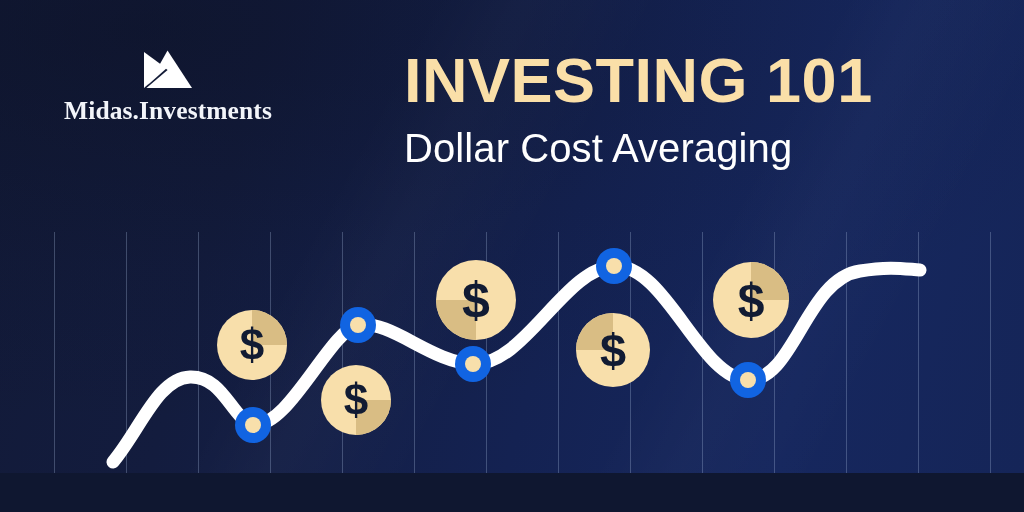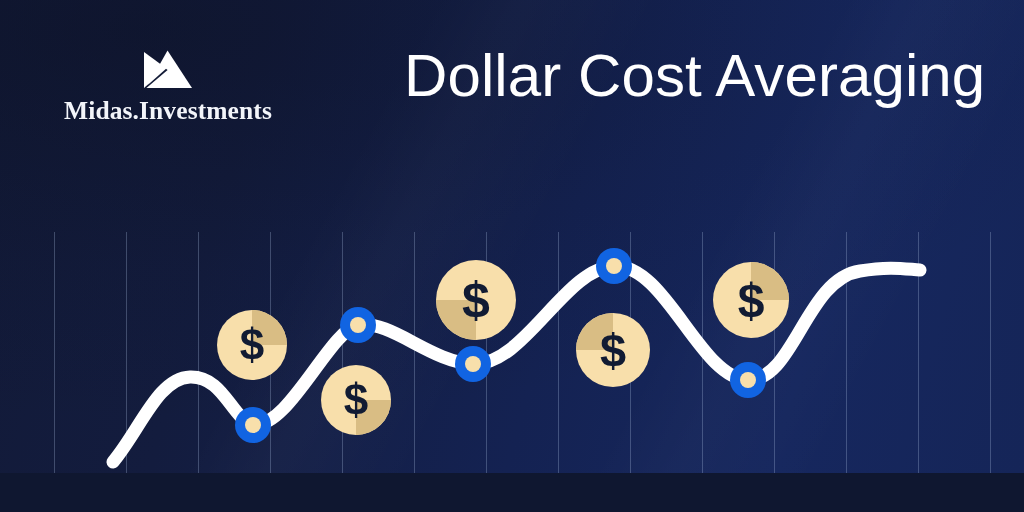--- a/index.html
+++ b/index.html
@@ -92,21 +92,21 @@
   .main-title {
     font-size: 63px;
     line-height: 72px;
     font-weight: 700;
     letter-spacing: 0.5px;
     color: #fadfa8;
     white-space: nowrap;
   }
   .sub-title {
     margin-top: 6px;
-    font-size: 60px;
+    font-size: 40px;
     line-height: 52px;
     font-weight: 400;
     letter-spacing: 0.1px;
     color: #ffffff;
     white-space: nowrap;
   }
   
   .chart-layer {
     position: absolute;
     inset: 0;
@@ -186,20 +186,21 @@
   <div class="logo-block">
     <svg class="logo-mark" viewBox="0 0 56 42">
       <path d="M4 42 L4 6 L26.5 22.5 L4 42 Z" fill="#ffffff"></path>
       <path d="M27.5 4.5 L52 42 L6.5 42 Z" fill="#ffffff"></path>
       <path d="M5.5 41 L26 22.8 L27.6 24 L7 41.4 Z" fill="#131b36"></path>
     </svg>
     <div class="logo-word">Midas.Investments</div>
   </div>
 
   <div class="title-block">
+    <div class="main-title">INVESTING 101</div>
     <div class="sub-title">Dollar Cost Averaging</div>
   </div>
 
   <div class="chart-layer">
     <svg class="chart-svg" viewBox="0 0 1024 512">
       <path id="line-path" fill="none" stroke="#ffffff" stroke-linecap="round" stroke-linejoin="round" d="M 113 462 C 140 430, 158 378, 190 377 C 224 376, 232 420, 253 424 C 287 431, 330 330, 358 325 C 392 320, 430 362, 473 364 C 524 366, 565 268, 614 266 C 666 264, 700 379, 748 380 C 794 381, 806 279, 860 271 C 890 266, 905 269, 920 270" stroke-width="13"></path>
     </svg>
     <div id="coins">
         <div class="coin" style="left: 217px; top: 310px; width: 70px; height: 70px; background: rgb(248, 223, 171);">
           <div class="quad tr" style="background: rgb(217, 189, 132);"></div>

